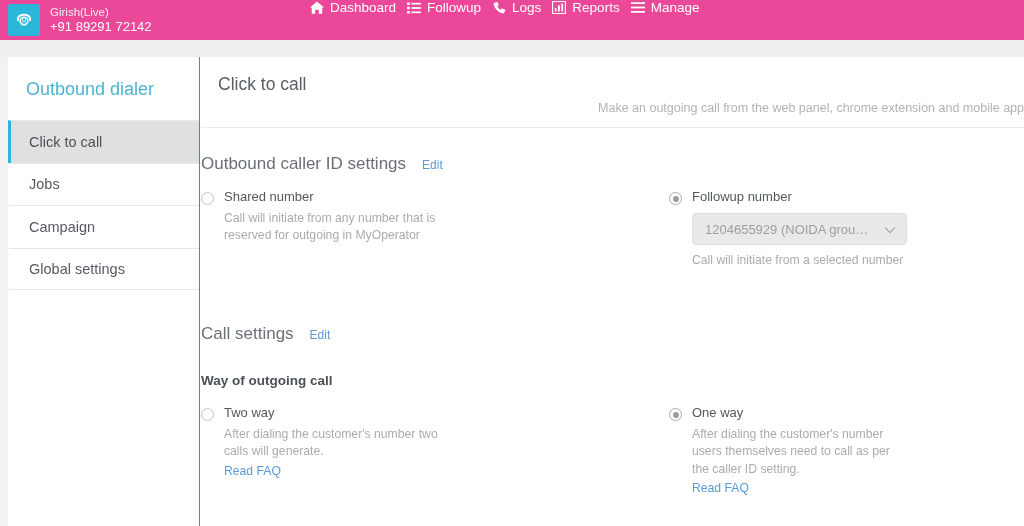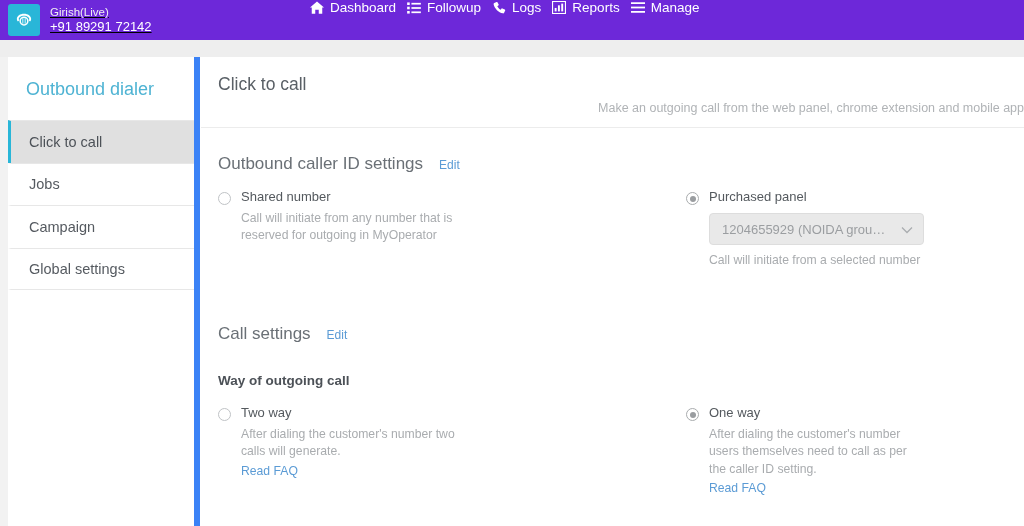--- a/index.html
+++ b/index.html
@@ -9,22 +9,22 @@
     overflow: hidden;
     background: #f2f2f2;
     font-family: "Liberation Sans", sans-serif;
     -webkit-font-smoothing: antialiased;
   }
 
   
   .navbar {
     position: absolute; top: 0; left: 0;
     width: 1024px; height: 40px;
-    background: #6d28d9;
-    display: flex; align-items: center; text-decoration: underline;
+    background: #ec4899;
+    display: flex; align-items: center;
   }
   .brand { display: flex; align-items: center; padding-left: 8px; }
   .brand-logo {
     width: 32px; height: 32px;
     background: #29b6d8;
     border-radius: 3px;
     display: flex; align-items: center; justify-content: center;
     flex: 0 0 auto;
   }
   .brand-text {
@@ -74,21 +74,21 @@
     width: 8px; height: 469px;
     background: #f2f2f2;
   }
 
   
   .sidebar {
     position: absolute;
     top: 0; left: 8px;
     width: 192px; height: 469px;
     background: #ffffff;
-    border-right: 6px solid #3b82f6;
+    border-right: 1px solid #3b82f6;
   }
   .sidebar-title {
     color: #4eb3d3;
     font-size: 18px;
     padding: 22px 0 20px 18px;
     font-weight: 400;
   }
   .sidebar-item {
     height: 42.5px;
     display: flex; align-items: center;
@@ -115,21 +115,21 @@
     background: #ffffff;
   }
   .content-head { padding: 17px 0 0 17px; }
   .page-title { font-size: 17.5px; color: #5a6066; font-weight: 400; }
   .page-sub { font-size: 12.5px; color: #b0b3b6; margin-top: 6px; text-align: right; }
   .head-rule {
     margin-top: 12px;
     border-top: 1px solid #ececec;
   }
 
-  .section { padding-left: 17px; }
+  .section { }
   .section-head {
     display: flex; align-items: baseline; gap: 16px;
     margin-top: 26px;
   }
   .section-title { font-size: 17px; color: #6a7076; font-weight: 400; }
   .edit-link { font-size: 12px; color: #5b9bd5; cursor: pointer; }
 
   .sub-head {
     font-size: 13.5px; color: #4c5157; font-weight: bold;
     margin-top: 29px;
@@ -311,21 +311,21 @@
           <div class="opt-row">
             <span class="radio"></span>
             <span class="opt-label">Shared number</span>
           </div>
           <div class="opt-desc">Call will initiate from any number that is reserved for outgoing in MyOperator</div>
         </div>
 
         <div class="opt right">
           <div class="opt-row">
             <span class="radio checked"></span>
-            <span class="opt-label">Purchased panel</span>
+            <span class="opt-label">Followup number</span>
           </div>
           <div class="select-wrap">
             <div class="select-box">
               <span class="select-val">1204655929 (NOIDA group-2...</span>
               <span class="chev">
                 <svg width="12" height="8" viewBox="0 0 12 8">
                     <path d="M1 1.5 6 6.5 11 1.5" fill="none" stroke="#aaadb0" stroke-width="1.3"></path>
                   </svg>
               </span>
             </div>

